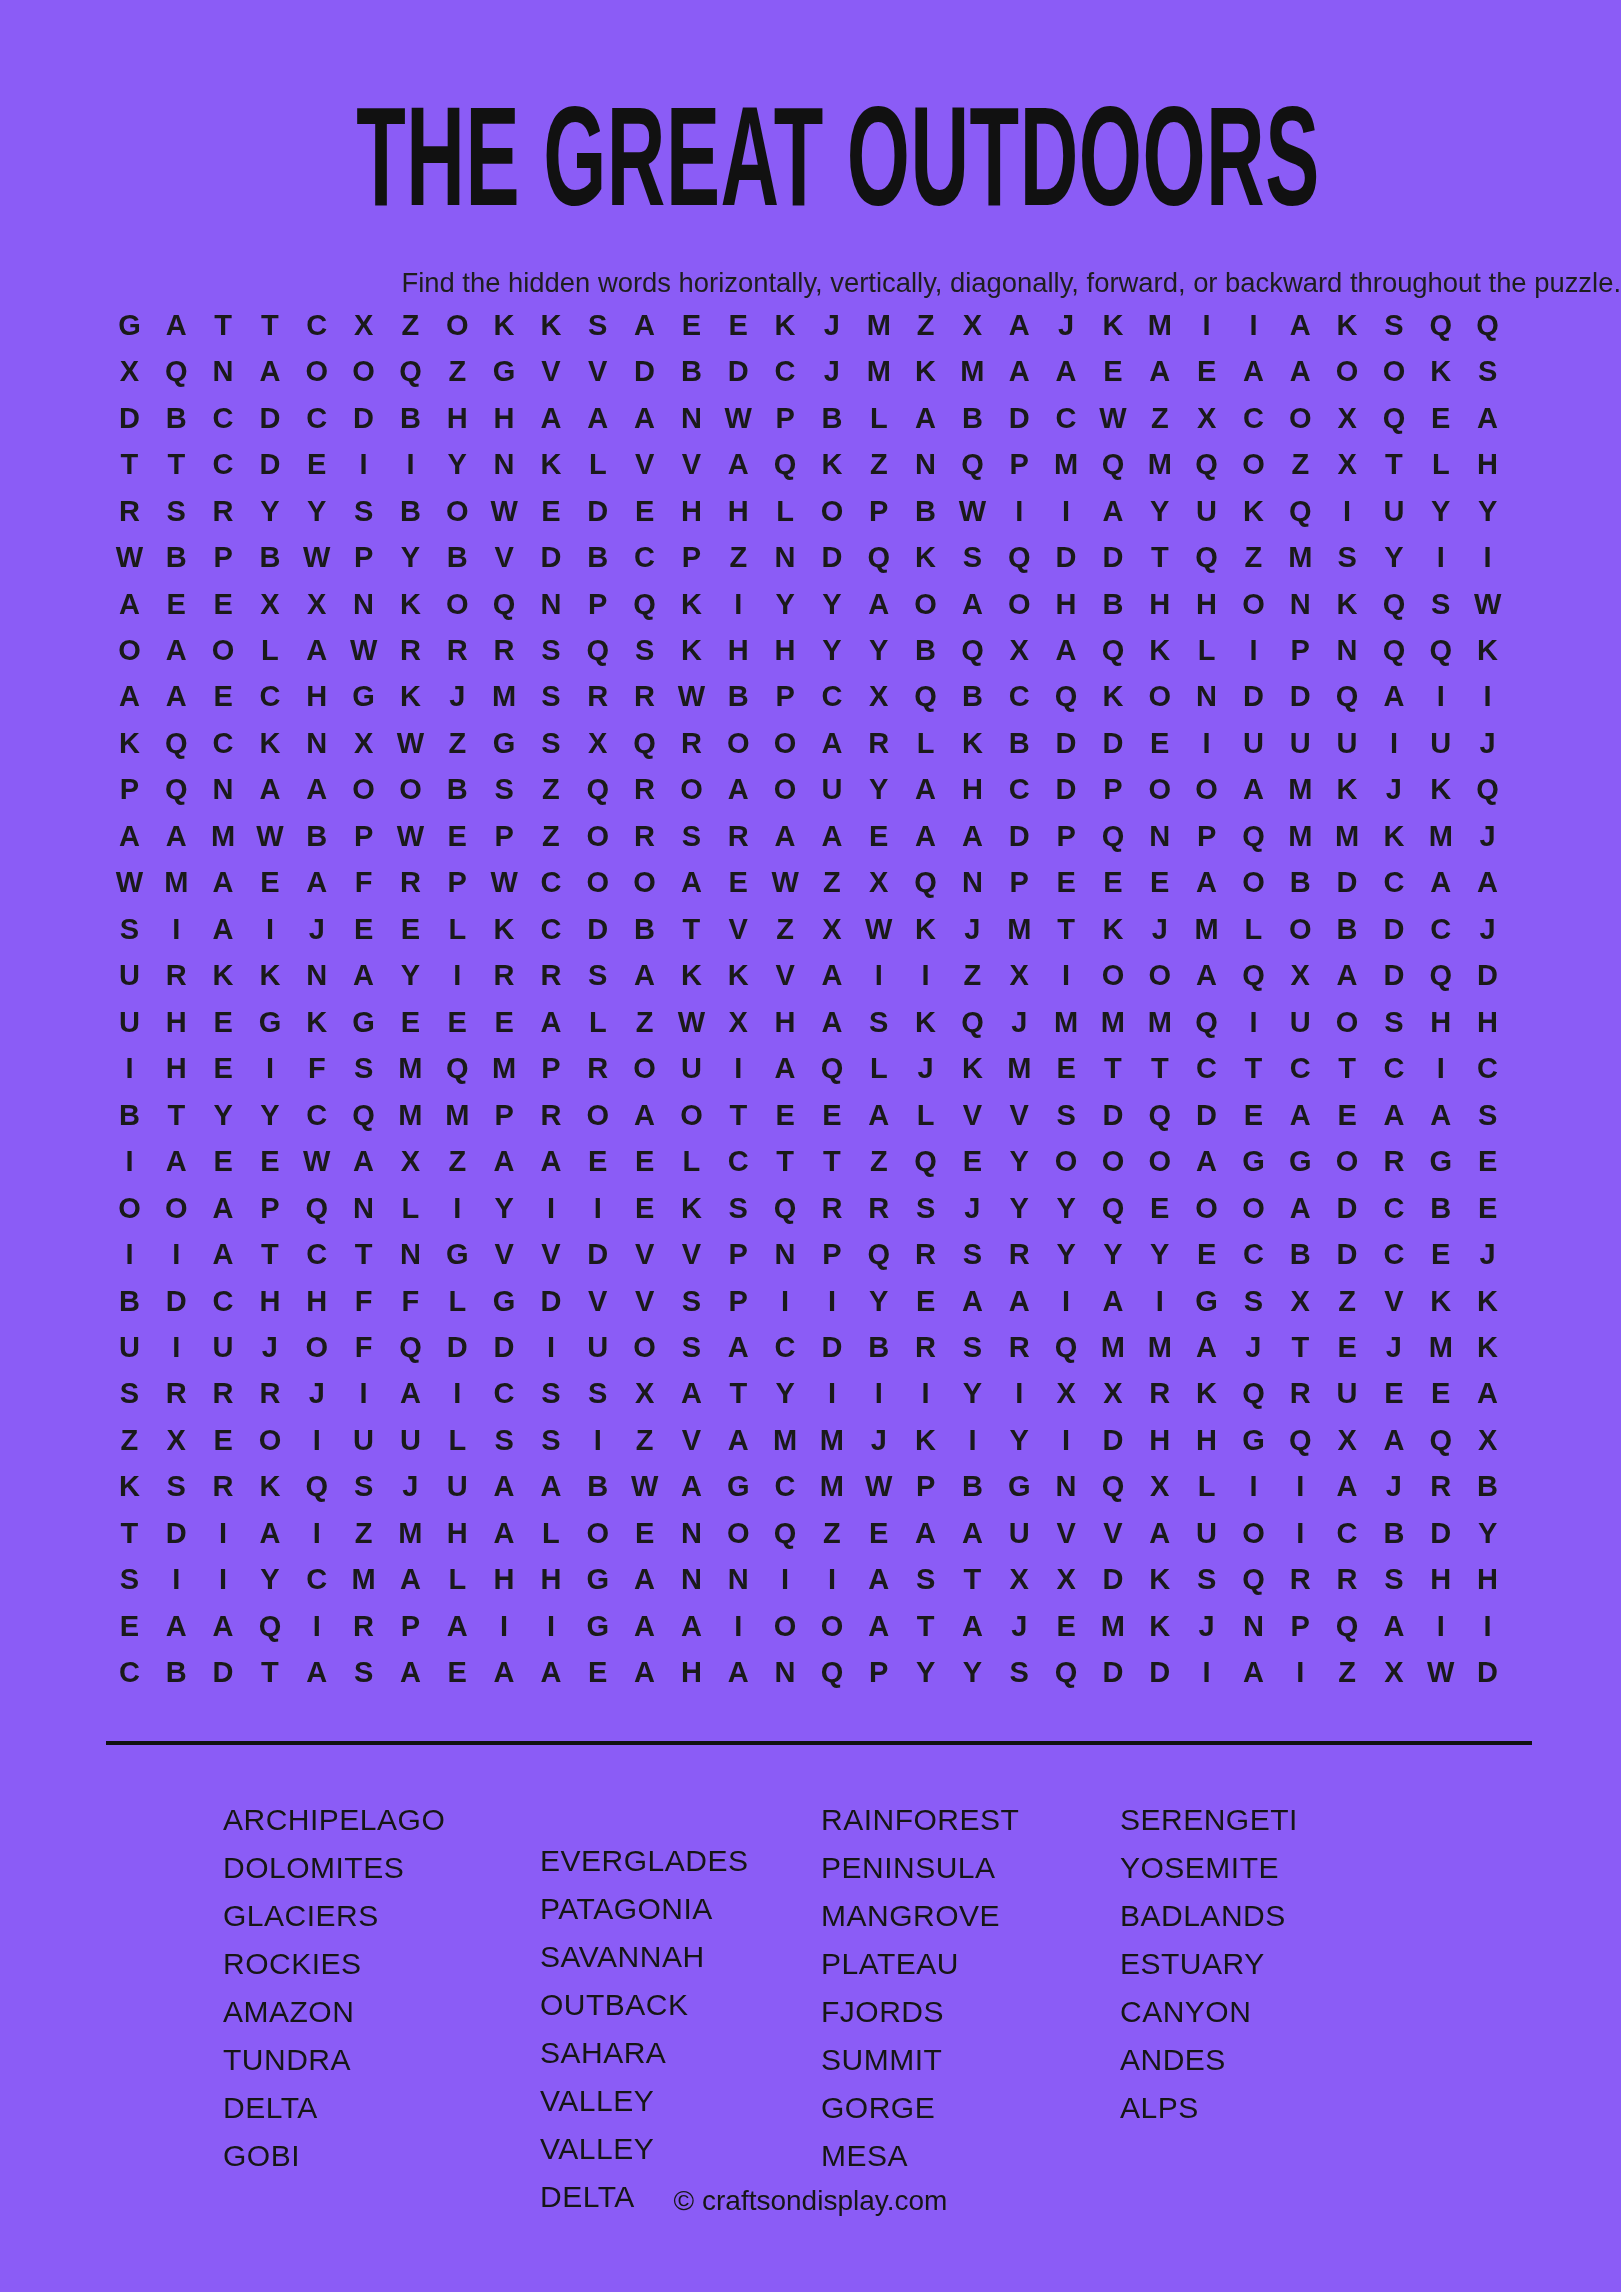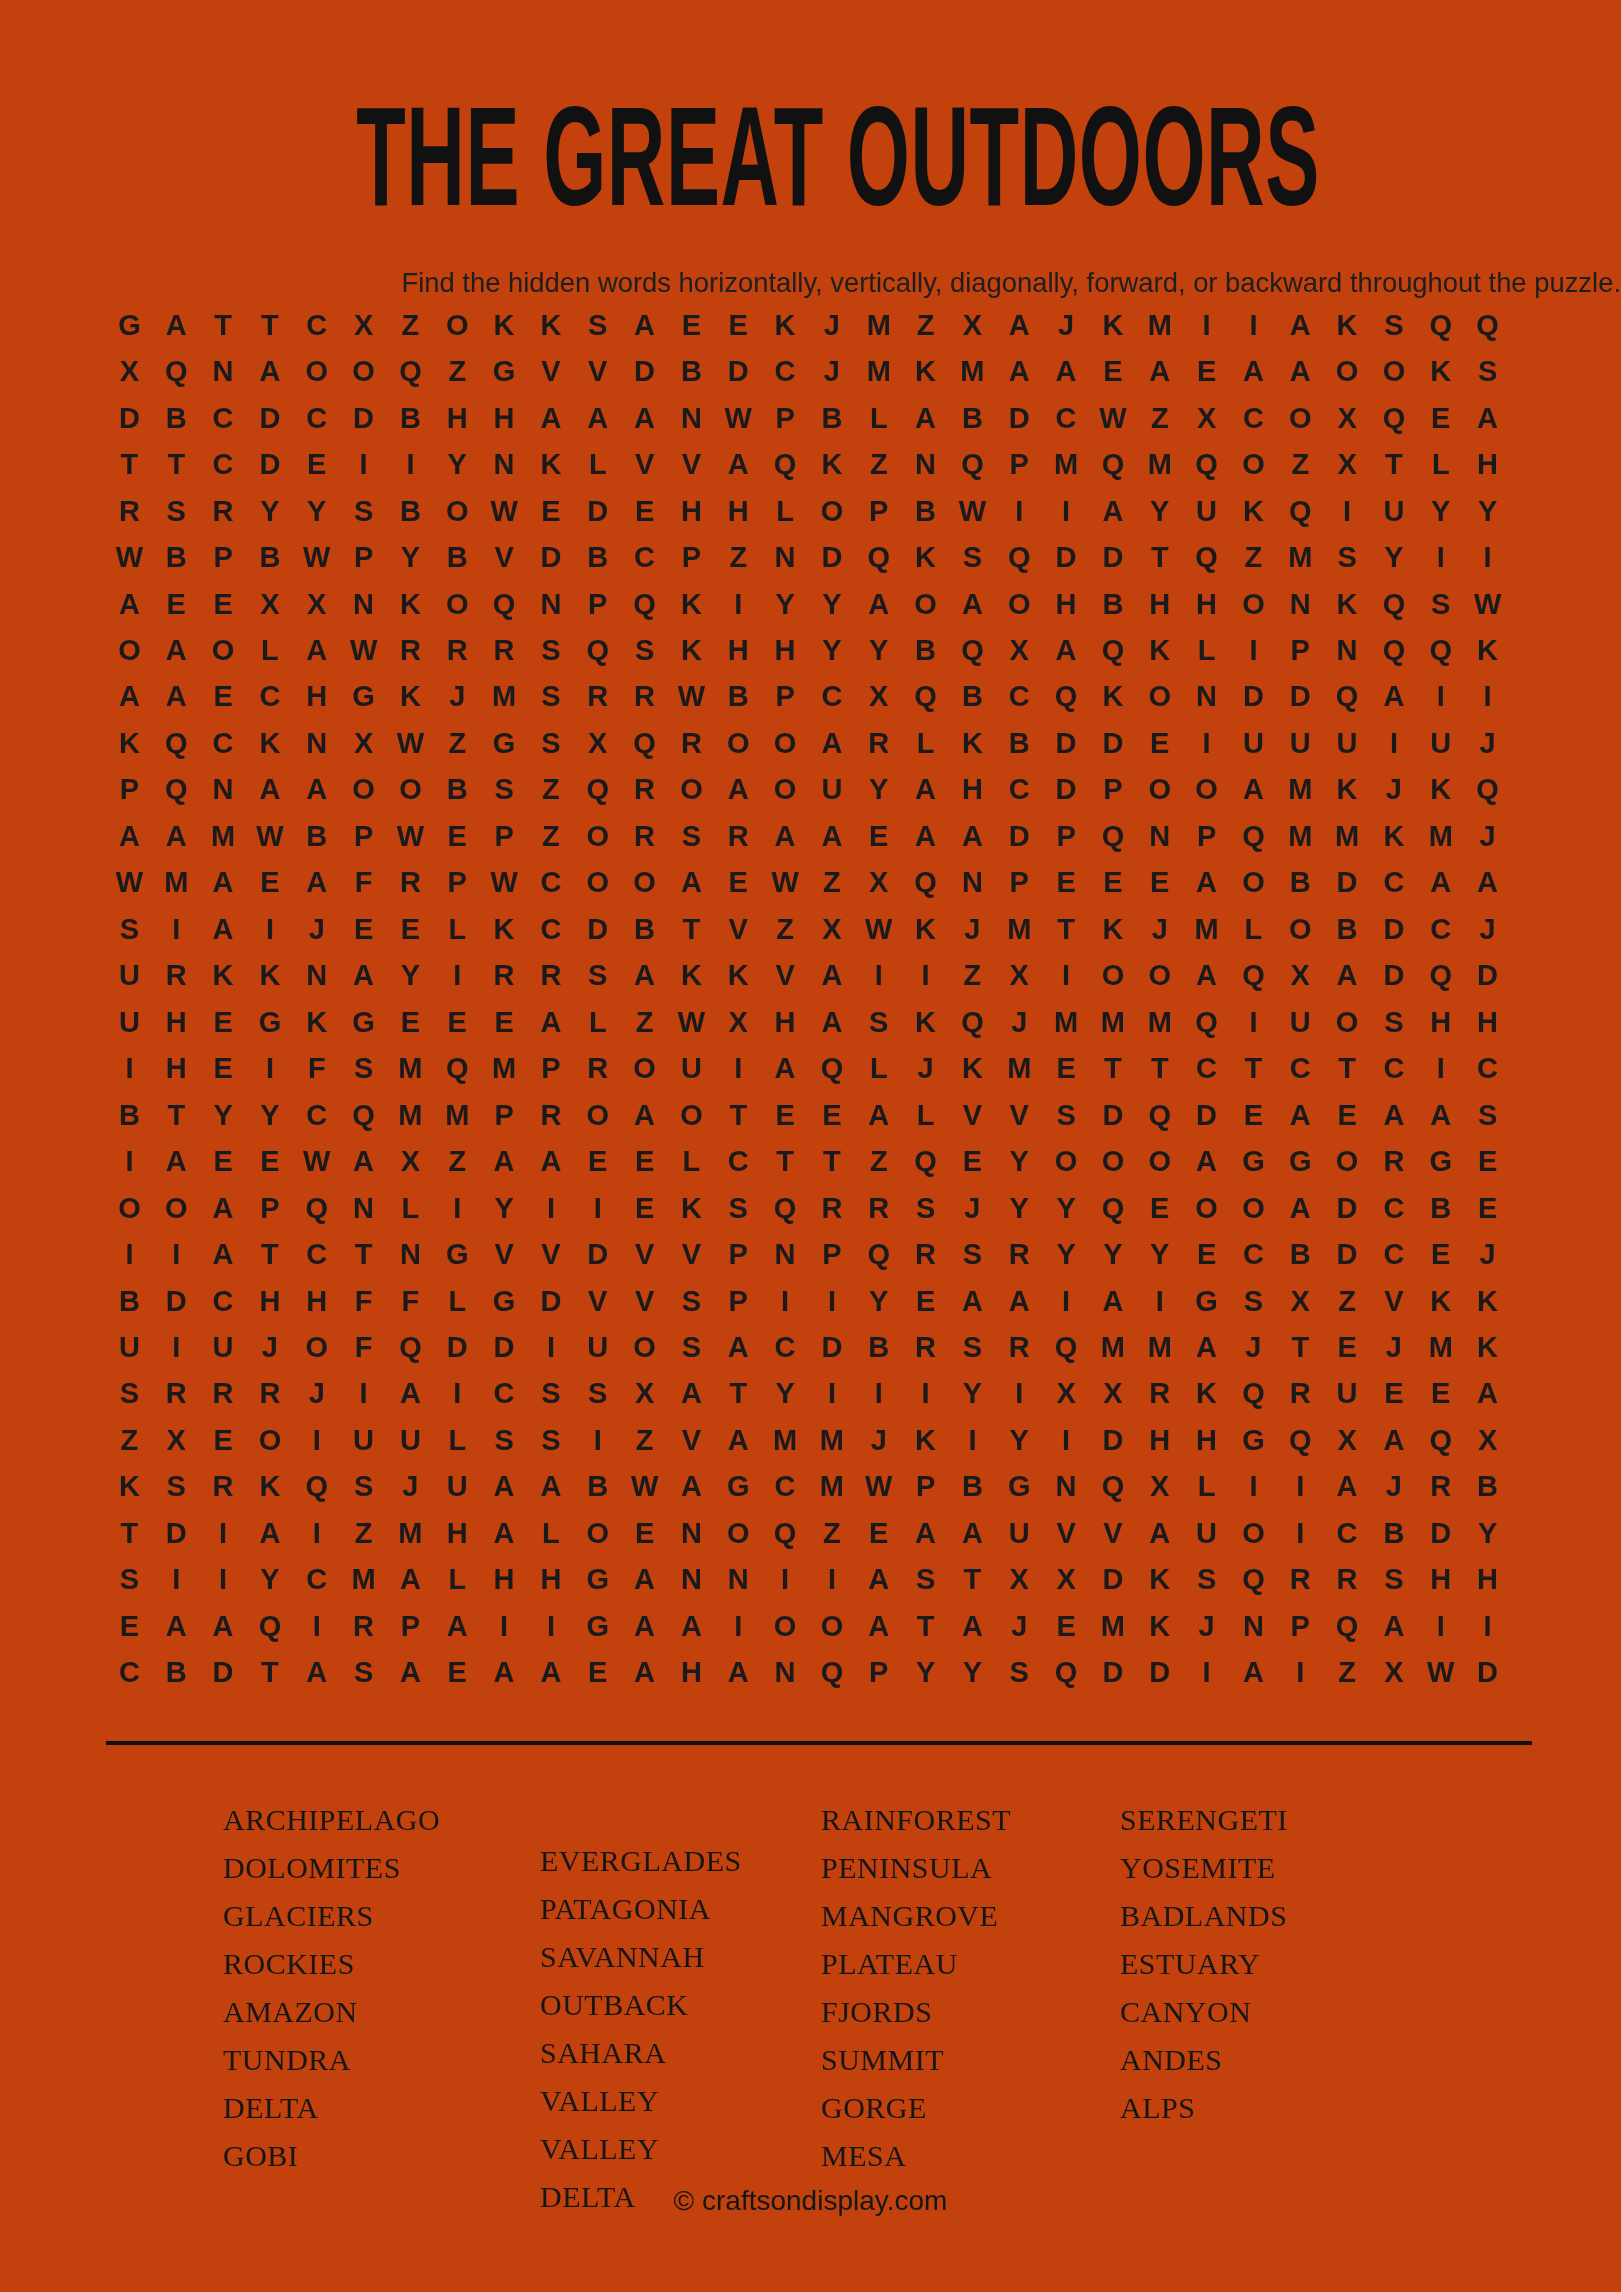--- a/index.html
+++ b/index.html
@@ -4,21 +4,21 @@
 <style>
   html, body {
     margin: 0;
     padding: 0;
     background: #ffffff;
   }
   .page {
     position: relative;
     width: 1621px;
     height: 2293px;
-    background: #c2410c;
+    background: #8b5cf6;
     font-family: "Liberation Sans", sans-serif;
     color: #161616;
     overflow: hidden;
   }
   .title-wrap {
     position: absolute;
     top: 86px;
     left: 0;
     width: 100%;
     text-align: center;
@@ -72,21 +72,20 @@
     width: 1426px;
     height: 3.9px;
     background: #111111;
   }
   .word-list {
     position: absolute;
     left: 0;
     top: 1796px;
     width: 100%;
     height: 382px;
-    font-family: Liberation Serif, serif;
   }
   .word-col {
     position: absolute;
     top: 0;
   }
   .word-col.col-0 { left: 223px; }
   .word-col.col-1 { left: 540px; margin-top: 41px; }
   .word-col.col-2 { left: 821px; }
   .word-col.col-3 { left: 1120px; }
   .word-item {

